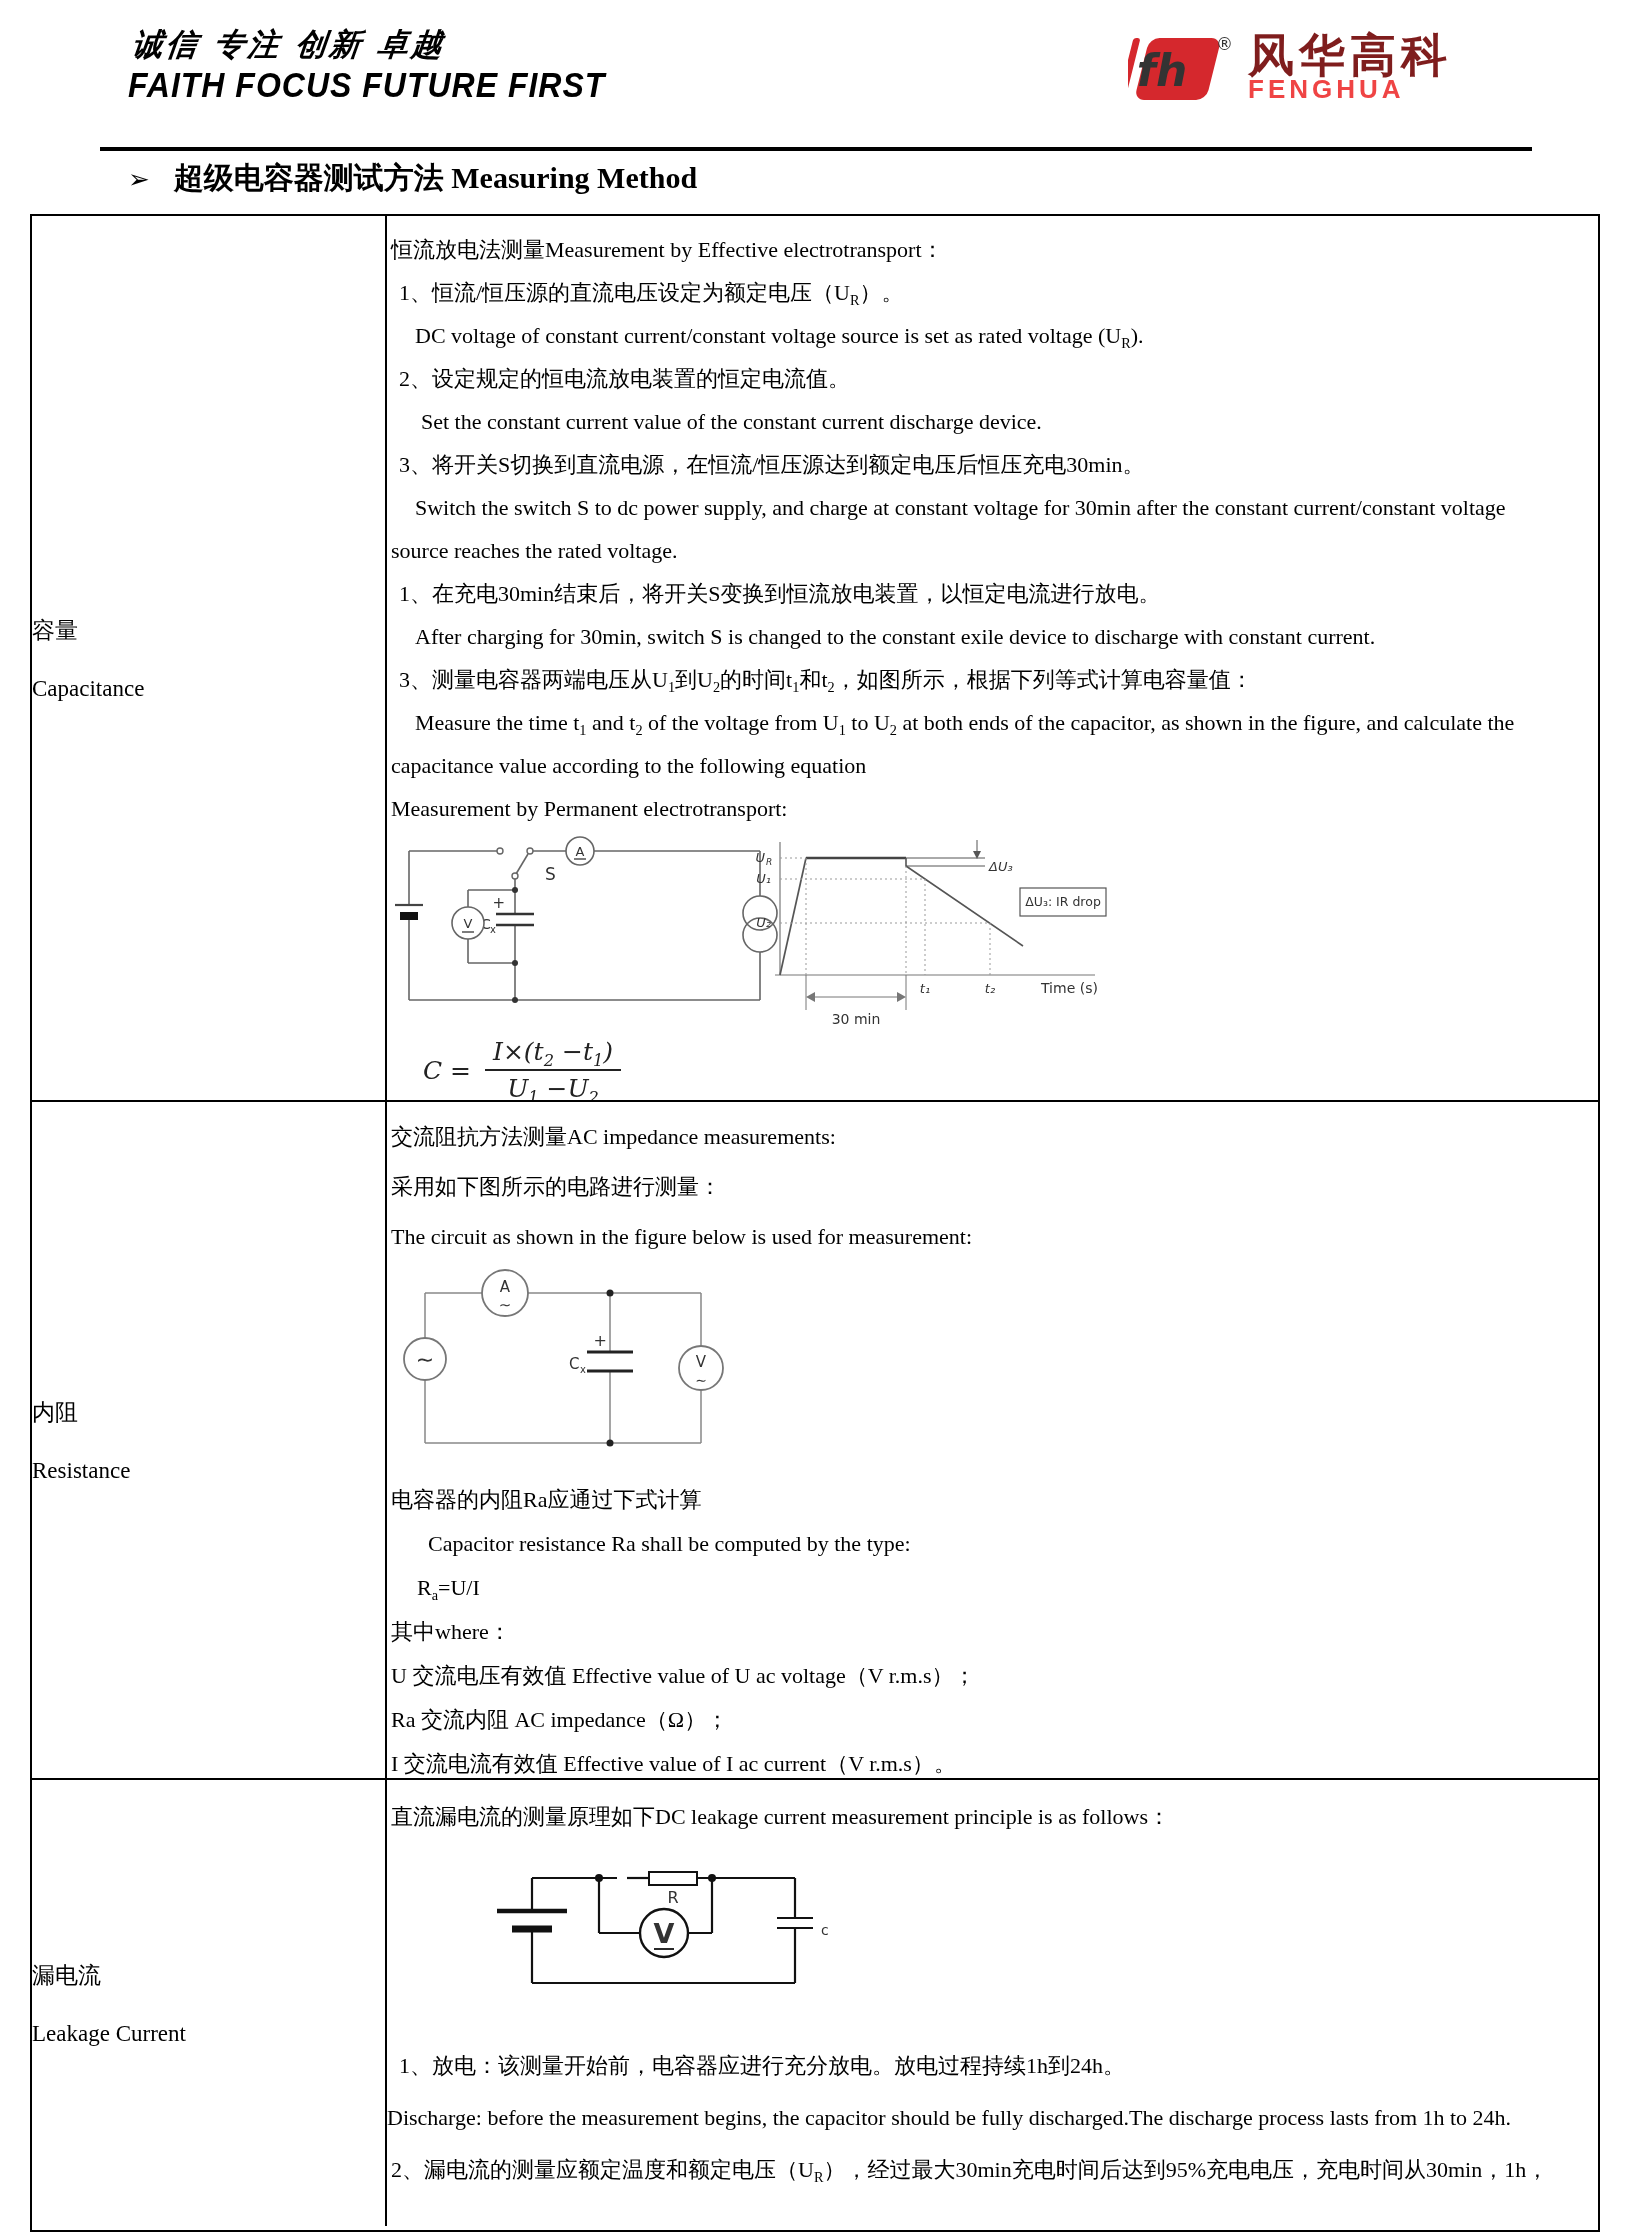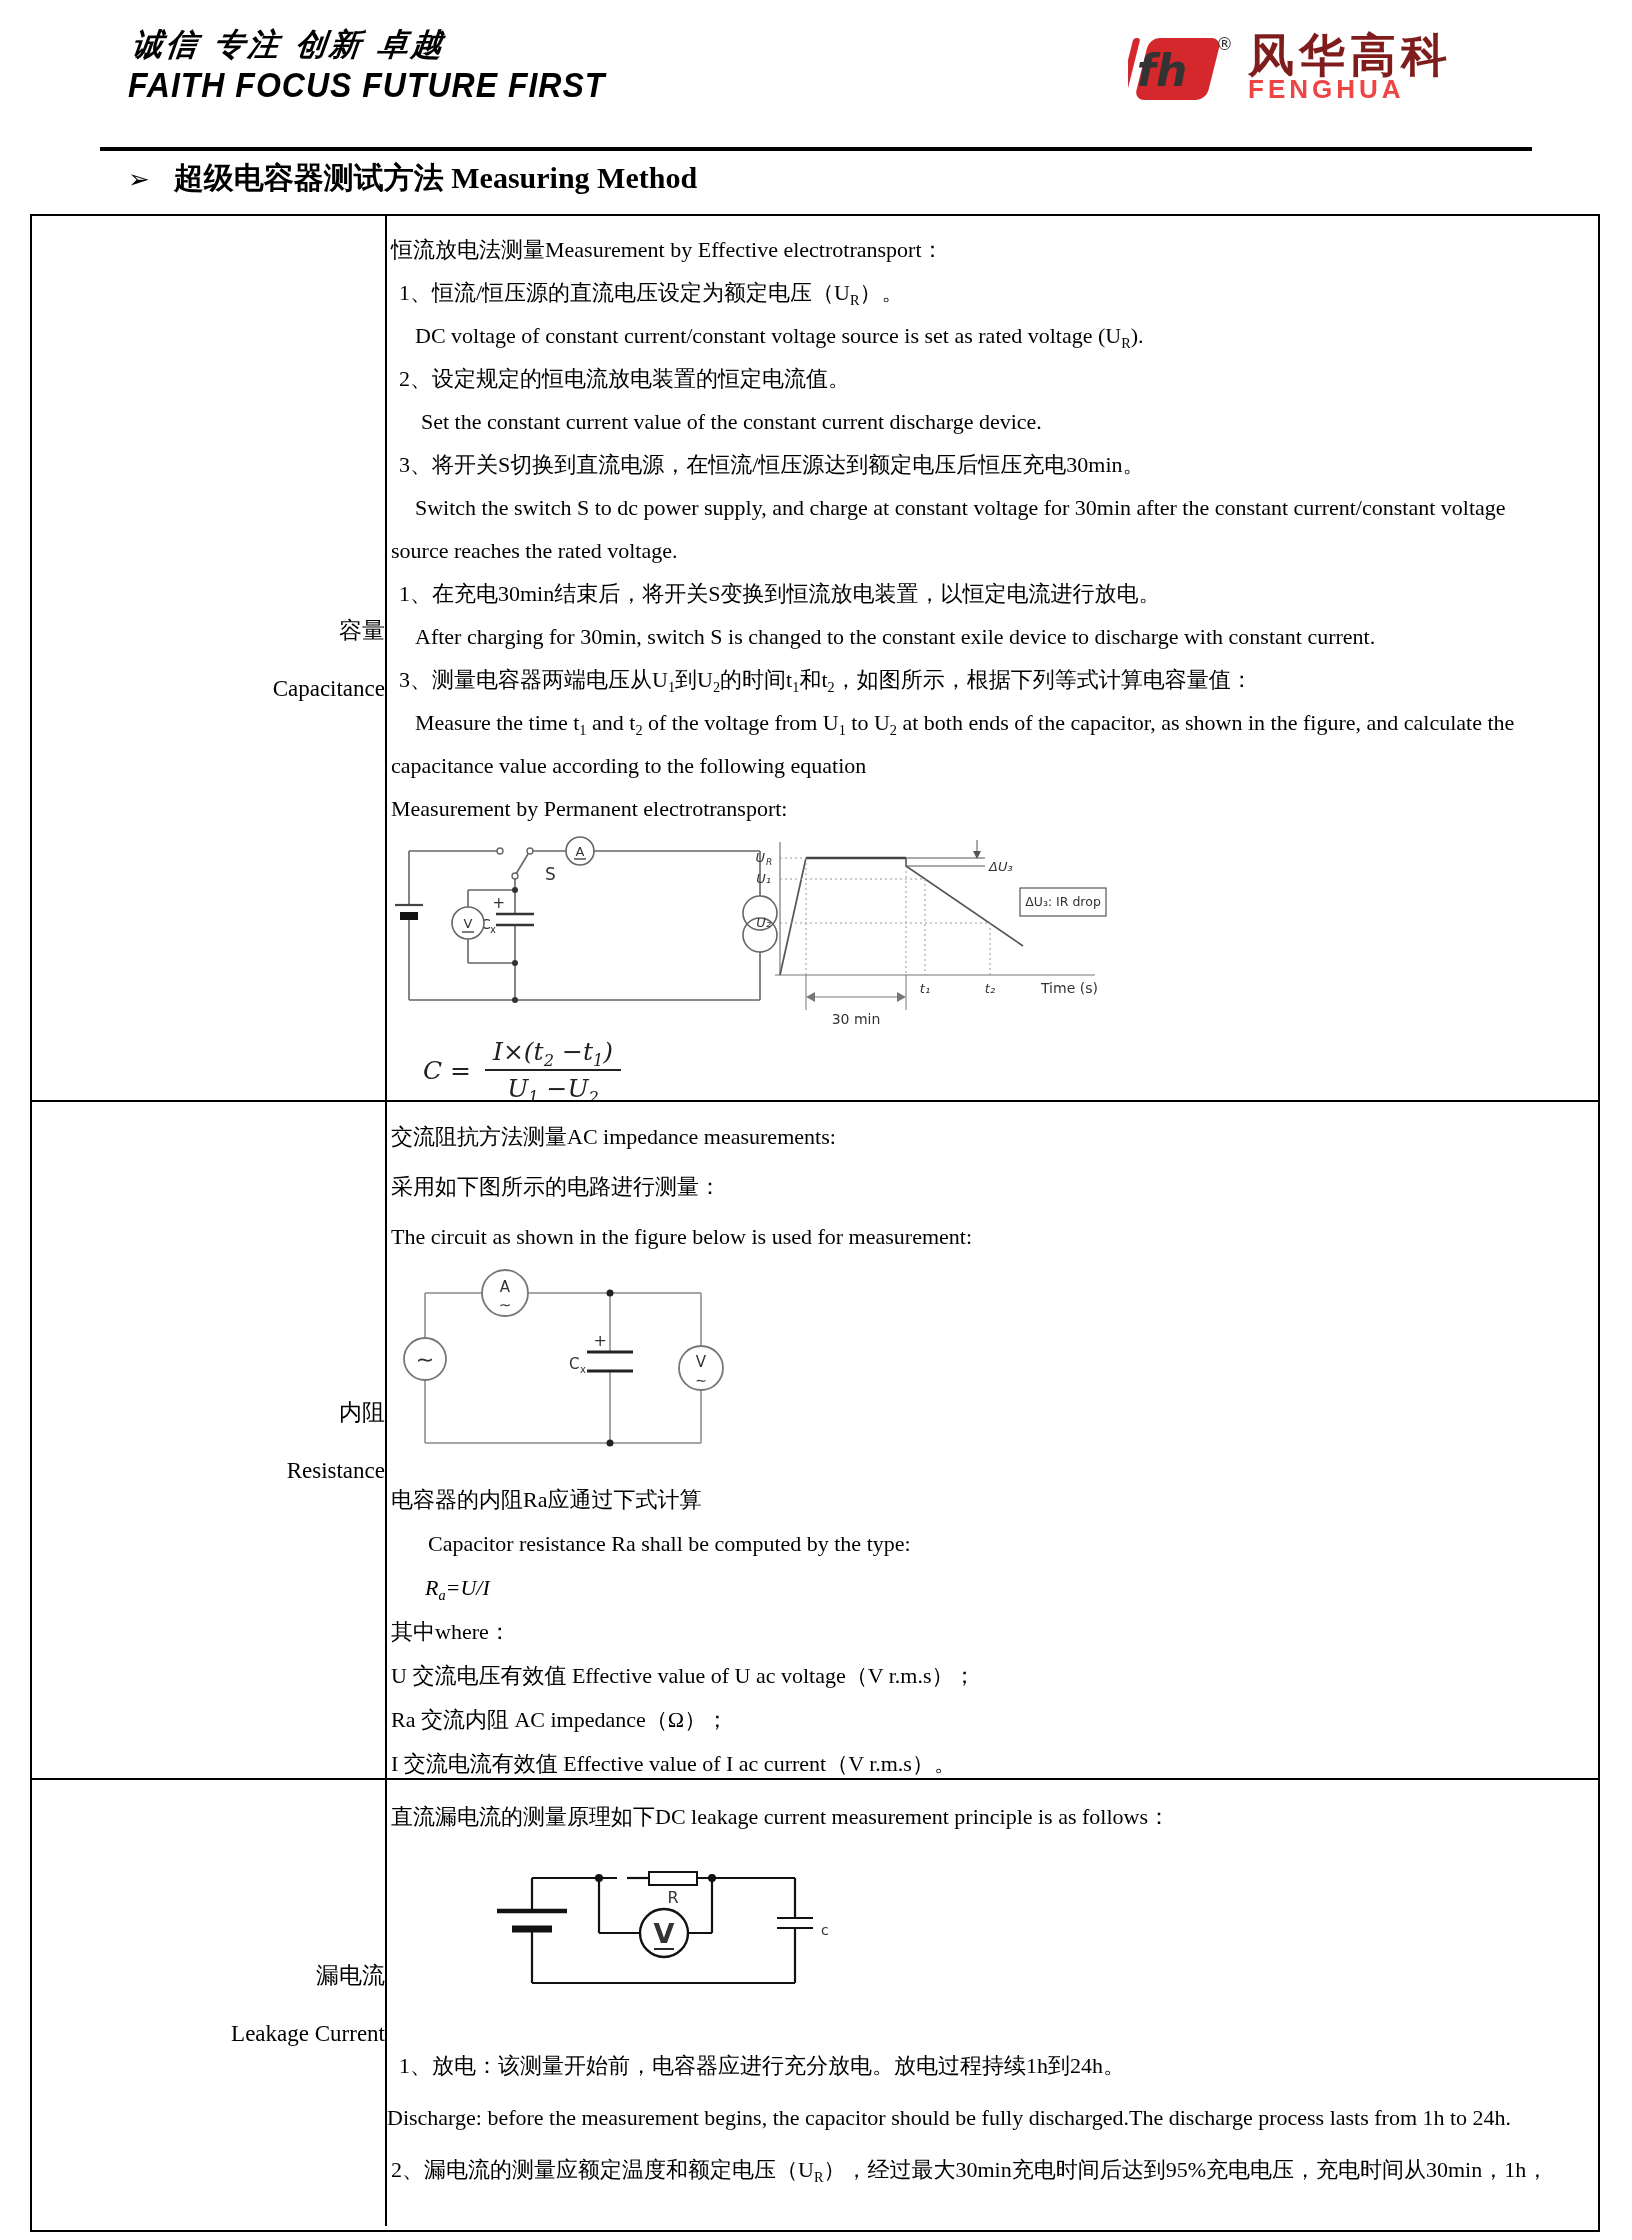--- a/index.html
+++ b/index.html
@@ -15,38 +15,38 @@
   .hr-rule{position:absolute;left:100px;top:147px;width:1432px;height:4px;background:#000;}
   .title-row{position:absolute;left:128px;top:158px;display:flex;align-items:center;}
   .title-bullet{font-size:26px;font-family:"DejaVu Sans",sans-serif;}
   .title-text{margin-left:24px;font-weight:bold;font-size:30px;}
   
   .mtable{position:absolute;left:30px;top:214px;width:1570px;height:2018px;border:2px solid #000;box-sizing:border-box;display:flex;flex-direction:column;}
   .mrow{display:flex;box-sizing:border-box;overflow:hidden;}
   .mrow.r1{height:886px;border-bottom:2px solid #000;}
   .mrow.r2{height:678px;border-bottom:2px solid #000;}
   .mrow.r3{height:446px;}
-  .lcell{width:353px;min-width:353px;border-right:2px solid #000;display:flex;flex-direction:column;align-items:flex-end;justify-content:center;gap:30px;font-size:23px;}
+  .lcell{width:353px;min-width:353px;border-right:2px solid #000;display:flex;flex-direction:column;align-items:flex-start;justify-content:center;gap:30px;font-size:23px;}
   .ccell{flex:1;overflow:hidden;box-sizing:border-box;}
   .ccell.c1{padding-top:12px;}
   .ccell.c2{padding-top:10px;}
   .ccell.c3{padding-top:12px;}
   .ln{font-size:22px;white-space:nowrap;}
   .r1 .ln{line-height:43px;}
   .r2 .ln.top{line-height:50px;}
   .r2 .ln.bot{line-height:44px;}
   .r3 .ln.top{line-height:50px;}
   .r3 .ln.bot{line-height:52px;}
   .ind0{padding-left:4px;}
   .ind-num{padding-left:12px;}
   .ind-en{padding-left:28px;}
   .ind-en2{padding-left:34px;}
   .ind-sm{padding-left:26px;margin-left:15px;}
   .ind-d{padding-left:0;}
-  .ind-f{padding-left:38px;font-style:italic;}
+  .ind-f{padding-left:30px;}
   
   .fig-dc{display:block;margin:4px 0 0 6px;}
   .fig-ac{display:block;margin:4px 0 4px 14px;}
   .fig-leak{display:block;margin:28px 0 20px 110px;}
   .formula{display:flex;align-items:center;margin:8px 0 0 36px;font-family:"DejaVu Serif",serif;font-style:italic;font-size:25px;color:#222;}
   .f-lhs{margin-right:14px;}
   .frac{display:inline-flex;flex-direction:column;align-items:center;}
   .f-num{padding:0 8px 3px 8px;border-bottom:2px solid #222;}
   .f-den{padding-top:3px;}
   

